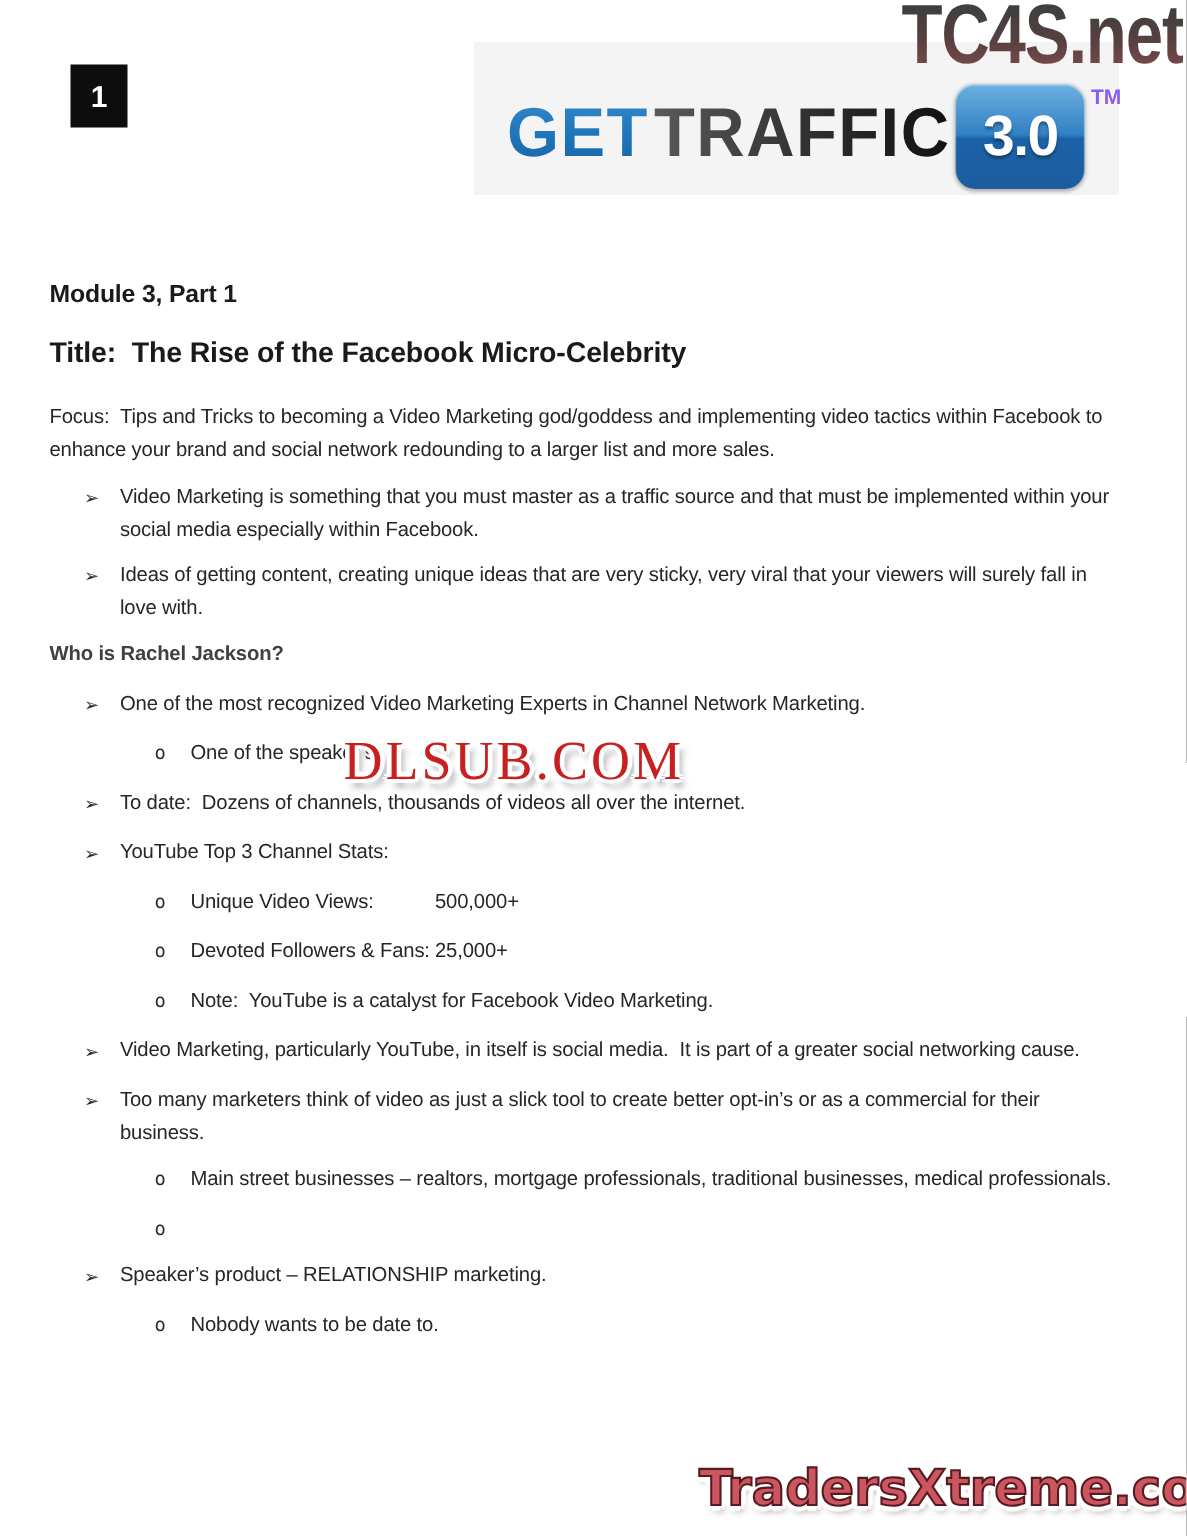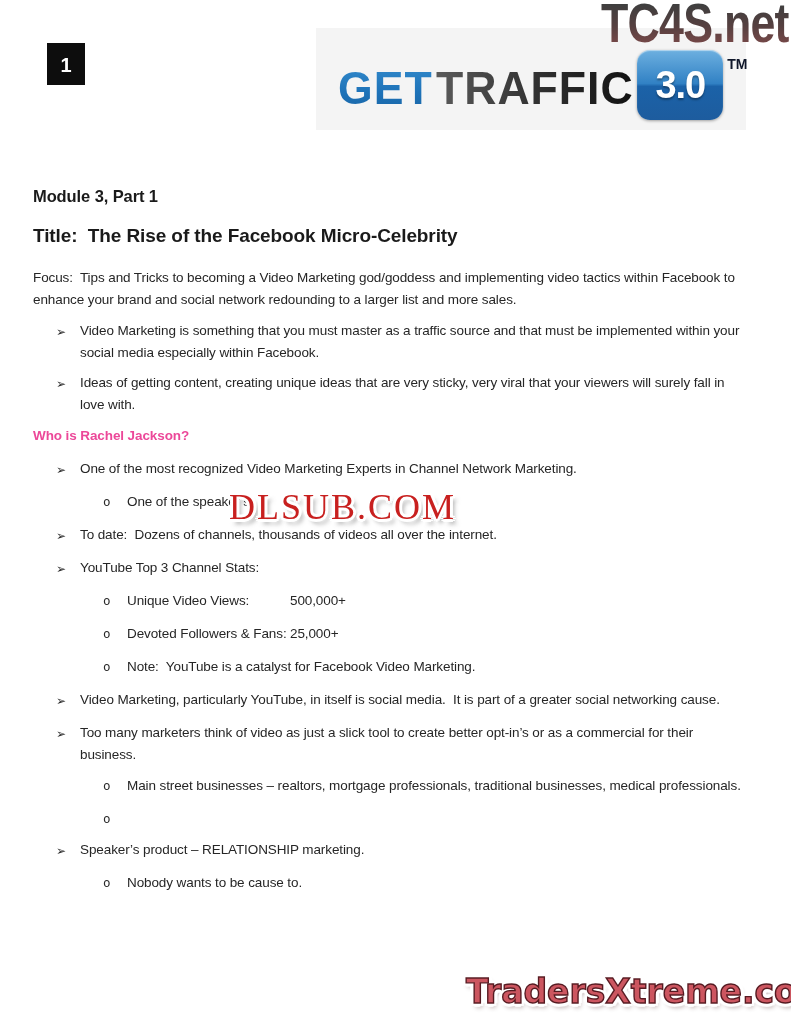--- a/index.html
+++ b/index.html
@@ -22,21 +22,21 @@
     background:linear-gradient(180deg,#3f3f3f 20%,#564040 55%,#7d4a4a 90%);
     -webkit-background-clip:text; background-clip:text; color:transparent;
   }
   .page-num {
     position:absolute; left:47px; top:43px; width:38px; height:42px;
     background:#0d0d0d; color:#ffffff; text-align:center;
     font-size:20px; font-weight:700; line-height:44px;
   }
   .logo {
     position:absolute; left:338px; top:50px; height:76px;
-    display:flex; align-items:flex-start;
+    display:flex; align-items:flex-end;
   }
   .lg-txt {
     font-size:46px; font-weight:700; letter-spacing:1px; line-height:76px;
     transform:scaleX(0.97); transform-origin:0 50%;
   }
   .lg-get {
     background:linear-gradient(180deg,#3d95d4 0%,#1e73b9 55%,#155c99 100%);
     -webkit-background-clip:text; background-clip:text; color:transparent;
   }
   .lg-traffic {
@@ -49,32 +49,32 @@
     background:linear-gradient(180deg,#6db0e0 0%,#3181c4 48%,#1b62a8 52%,#1d5c9e 100%);
     box-shadow:0 1px 3px rgba(0,0,0,.35), inset 0 1px 1px rgba(255,255,255,.5);
     display:flex; align-items:center; justify-content:center;
   }
   .lg-box span {
     color:#fff; font-size:38px; font-weight:700; letter-spacing:-1px;
     text-shadow:0 2px 2px rgba(0,0,0,.35);
   }
   .lg-tm {
     align-self:flex-start; margin:6px 0 0 4px;
-    font-size:14px; font-weight:700; color:#0f172a; letter-spacing:0;
+    font-size:14px; font-weight:700; color:#8b5cf6; letter-spacing:0;
   }
 
   
   .content {
     position:absolute; left:33px; top:163px; width:712px;
     font-size:13.5px; line-height:22px; letter-spacing:-0.1px;margin-top:21px;
   }
   .content p, .content .b1, .content .b2 { margin:0 0 11px 0; }
   .h1 { font-size:16.5px; font-weight:700; line-height:24px; margin:0 0 15px 0 !important; color:#1a1a1a; }
   .h2 { font-size:19px;  font-weight:700; line-height:26px; margin:0 0 18px 0 !important; color:#1a1a1a; }
-  .h3 { font-weight:700; color:#ec4899; margin:0 0 11px 0; }
+  .h3 { font-weight:700; color:#404040; margin:0 0 11px 0; }
   .sp8 { margin-bottom:8px !important; }
   .sp9 { margin-bottom:9px !important; }
   .b1 { display:flex; padding-left:23px; }
   .b2 { display:flex; padding-left:70px; }
   .m1 { flex:0 0 24px; font-size:12px; color:#2a2a2a; transform:translateY(1px); }
   .m2 { flex:0 0 24px; font-size:12.5px; color:#2a2a2a; font-family:"DejaVu Sans Mono", monospace; }
   .bt { flex:1 1 auto; }
   .stat-label { display:inline-block; min-width:163px; }
 
   
@@ -187,21 +187,21 @@
     </div>
     <div class="b2 sp9">
       <span class="m2">o</span>
     </div>
     <div class="b1">
       <span class="m1">➢</span>
       <span class="bt">Speaker’s product – RELATIONSHIP marketing.</span>
     </div>
     <div class="b2">
       <span class="m2">o</span>
-      <span class="bt">Nobody wants to be cause to.</span>
+      <span class="bt">Nobody wants to be date to.</span>
     </div>
 
   </div>
 
   <div class="wm-dlsub">DLSUB.COM</div>
   <div class="wm-traders">TradersXtreme.com</div>
 
 </div>
 
 </body></html>

